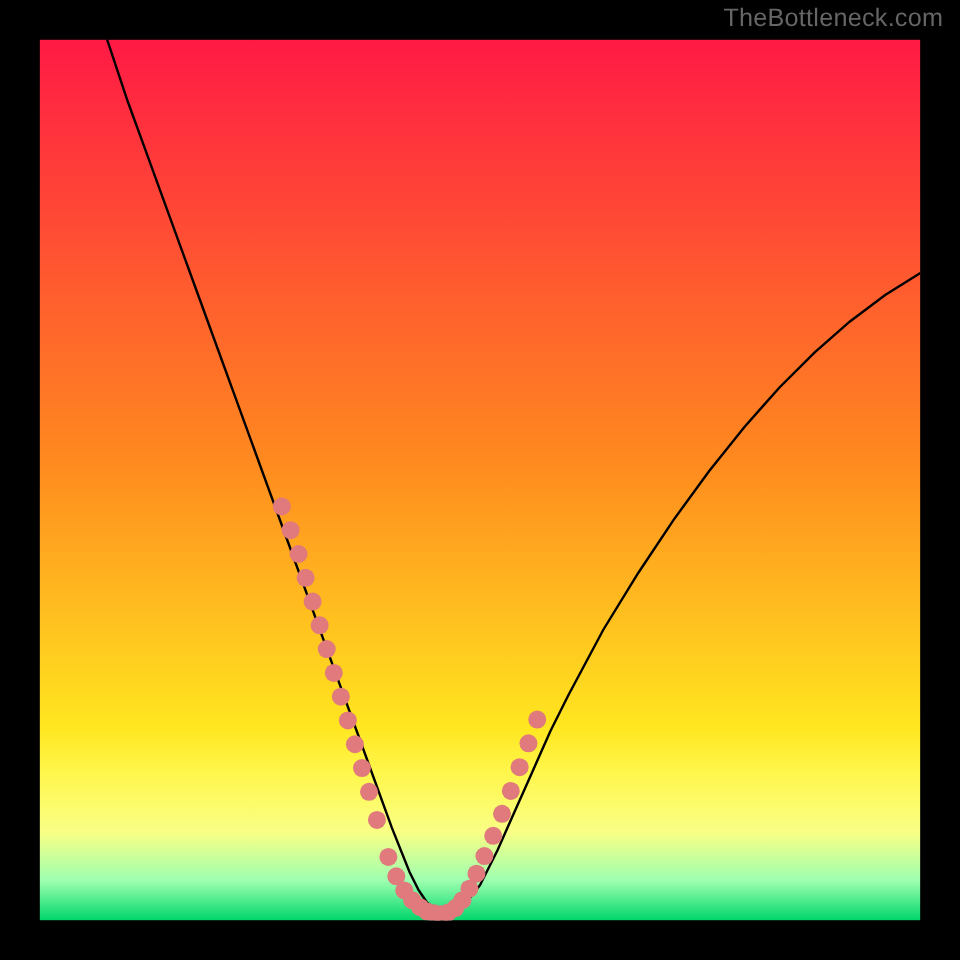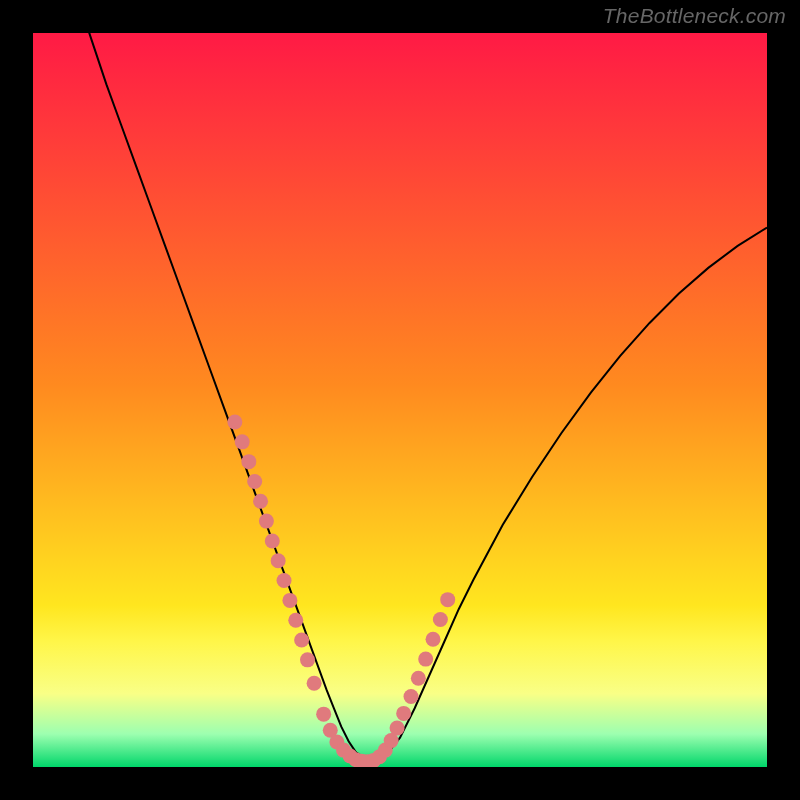--- a/index.html
+++ b/index.html
@@ -8,21 +8,20 @@
     width: 800px;
     height: 800px;
     background: #000000;
     overflow: hidden;
   }
   .frame {
     position: relative;
     width: 800px;
     height: 800px;
     background: #000000;
-    font-style: italic;
   }
   .watermark {
     position: absolute;
     top: 4px;
     right: 14px;
     font-family: Arial, Helvetica, sans-serif;
     font-size: 21px;
     color: #666666;
     letter-spacing: 0.2px;
     z-index: 10;

